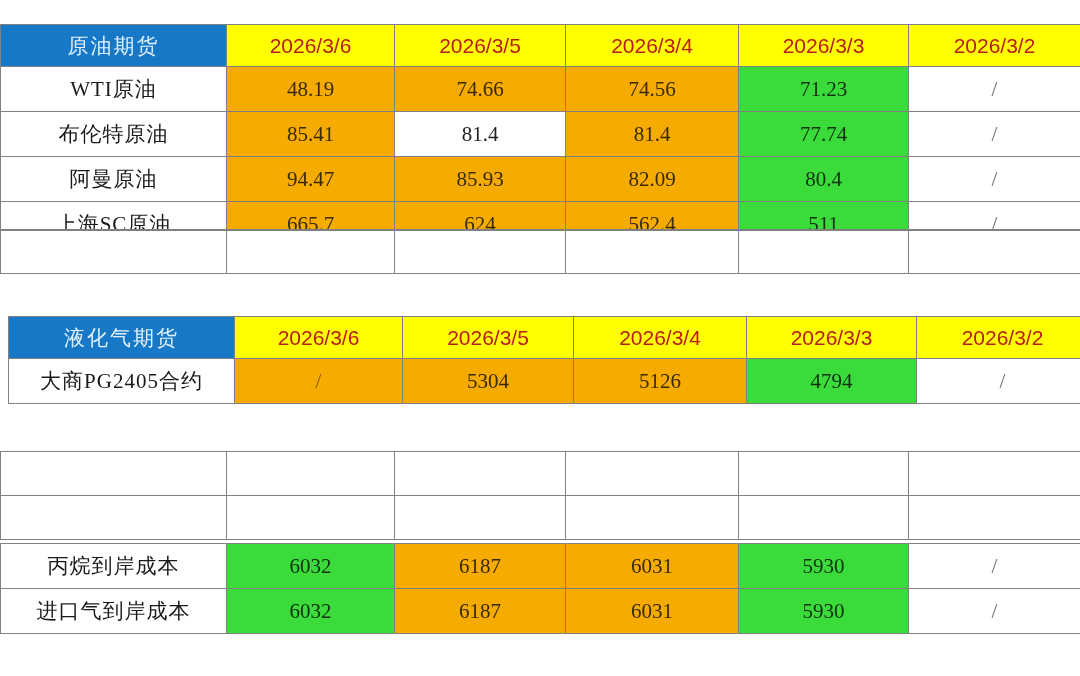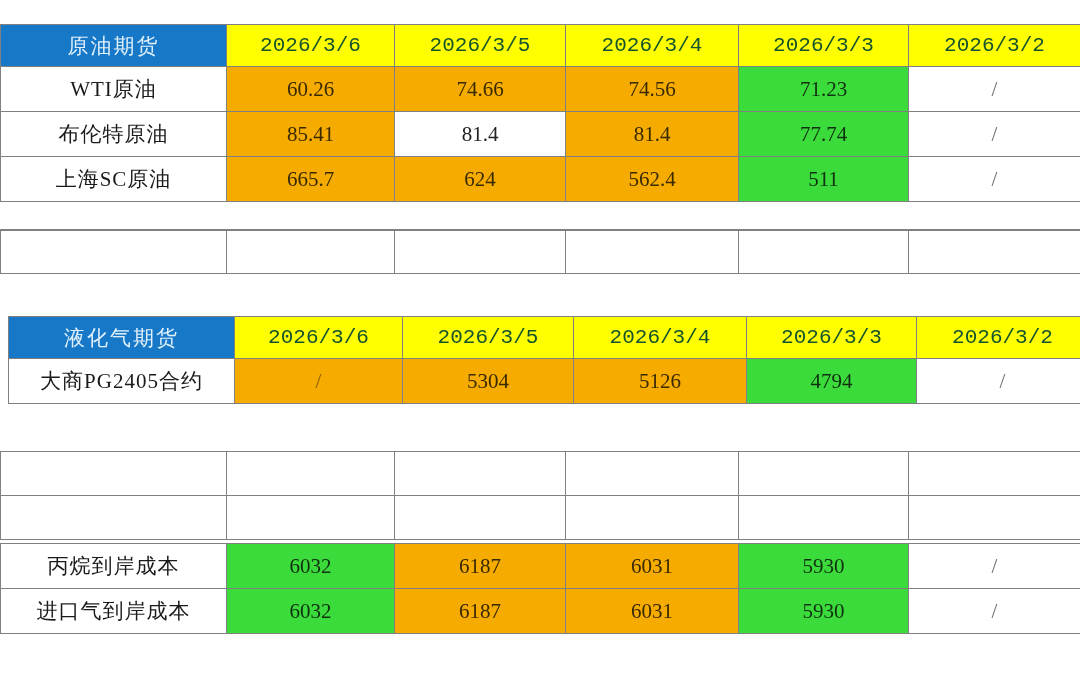--- a/index.html
+++ b/index.html
@@ -49,24 +49,24 @@
   
   td.hdr-blue {
     background: #1878c8;
     color: #dff0fb;
     font-size: 22px;
     letter-spacing: 2px;
     border-color: #1878c8;
   }
   td.hdr-date {
     background: #ffff00;
-    color: #14532d;
+    color: #b91c1c;
     font-size: 21px;
     border-color: #9a8a00;
-    font-family: Liberation Mono, monospace;
+    font-family: Liberation Sans, sans-serif;
   }
   td.lbl {
     background: #ffffff;
     color: #1a1a1a;
     font-size: 22px;
     border-color: #8a8a8a;
   }
   td.lbl .lbl-txt { letter-spacing: 1px; }
   td.v-orange {
     background: #f5ab00;
@@ -120,32 +120,40 @@
         <tr style="height: 42px;">
           <td class="hdr-blue">原油期货</td>
           <td class="hdr-date">2026/3/6</td>
           <td class="hdr-date">2026/3/5</td>
           <td class="hdr-date">2026/3/4</td>
           <td class="hdr-date">2026/3/3</td>
           <td class="hdr-date">2026/3/2</td>
         </tr>
         <tr style="height: 45px;">
           <td class="lbl"><span class="lbl-txt">WTI原油</span></td>
-          <td class="v-orange">60.26</td>
+          <td class="v-orange">48.19</td>
           <td class="v-orange">74.66</td>
           <td class="v-orange">74.56</td>
           <td class="v-green">71.23</td>
           <td class="v-slash">/</td>
         </tr>
         <tr style="height: 45px;">
           <td class="lbl"><span class="lbl-txt">布伦特原油</span></td>
           <td class="v-orange">85.41</td>
           <td class="v-white">81.4</td>
           <td class="v-orange">81.4</td>
           <td class="v-green">77.74</td>
+          <td class="v-slash">/</td>
+        </tr>
+        <tr style="height: 45px;">
+          <td class="lbl"><span class="lbl-txt">阿曼原油</span></td>
+          <td class="v-orange">94.47</td>
+          <td class="v-orange">85.93</td>
+          <td class="v-orange">82.09</td>
+          <td class="v-green">80.4</td>
           <td class="v-slash">/</td>
         </tr>
         <tr style="height: 45px; padding-left: 14px;">
           <td class="lbl"><span class="lbl-txt">上海SC原油</span></td>
           <td class="v-orange">665.7</td>
           <td class="v-orange">624</td>
           <td class="v-orange">562.4</td>
           <td class="v-green">511</td>
           <td class="v-slash">/</td>
         </tr>

